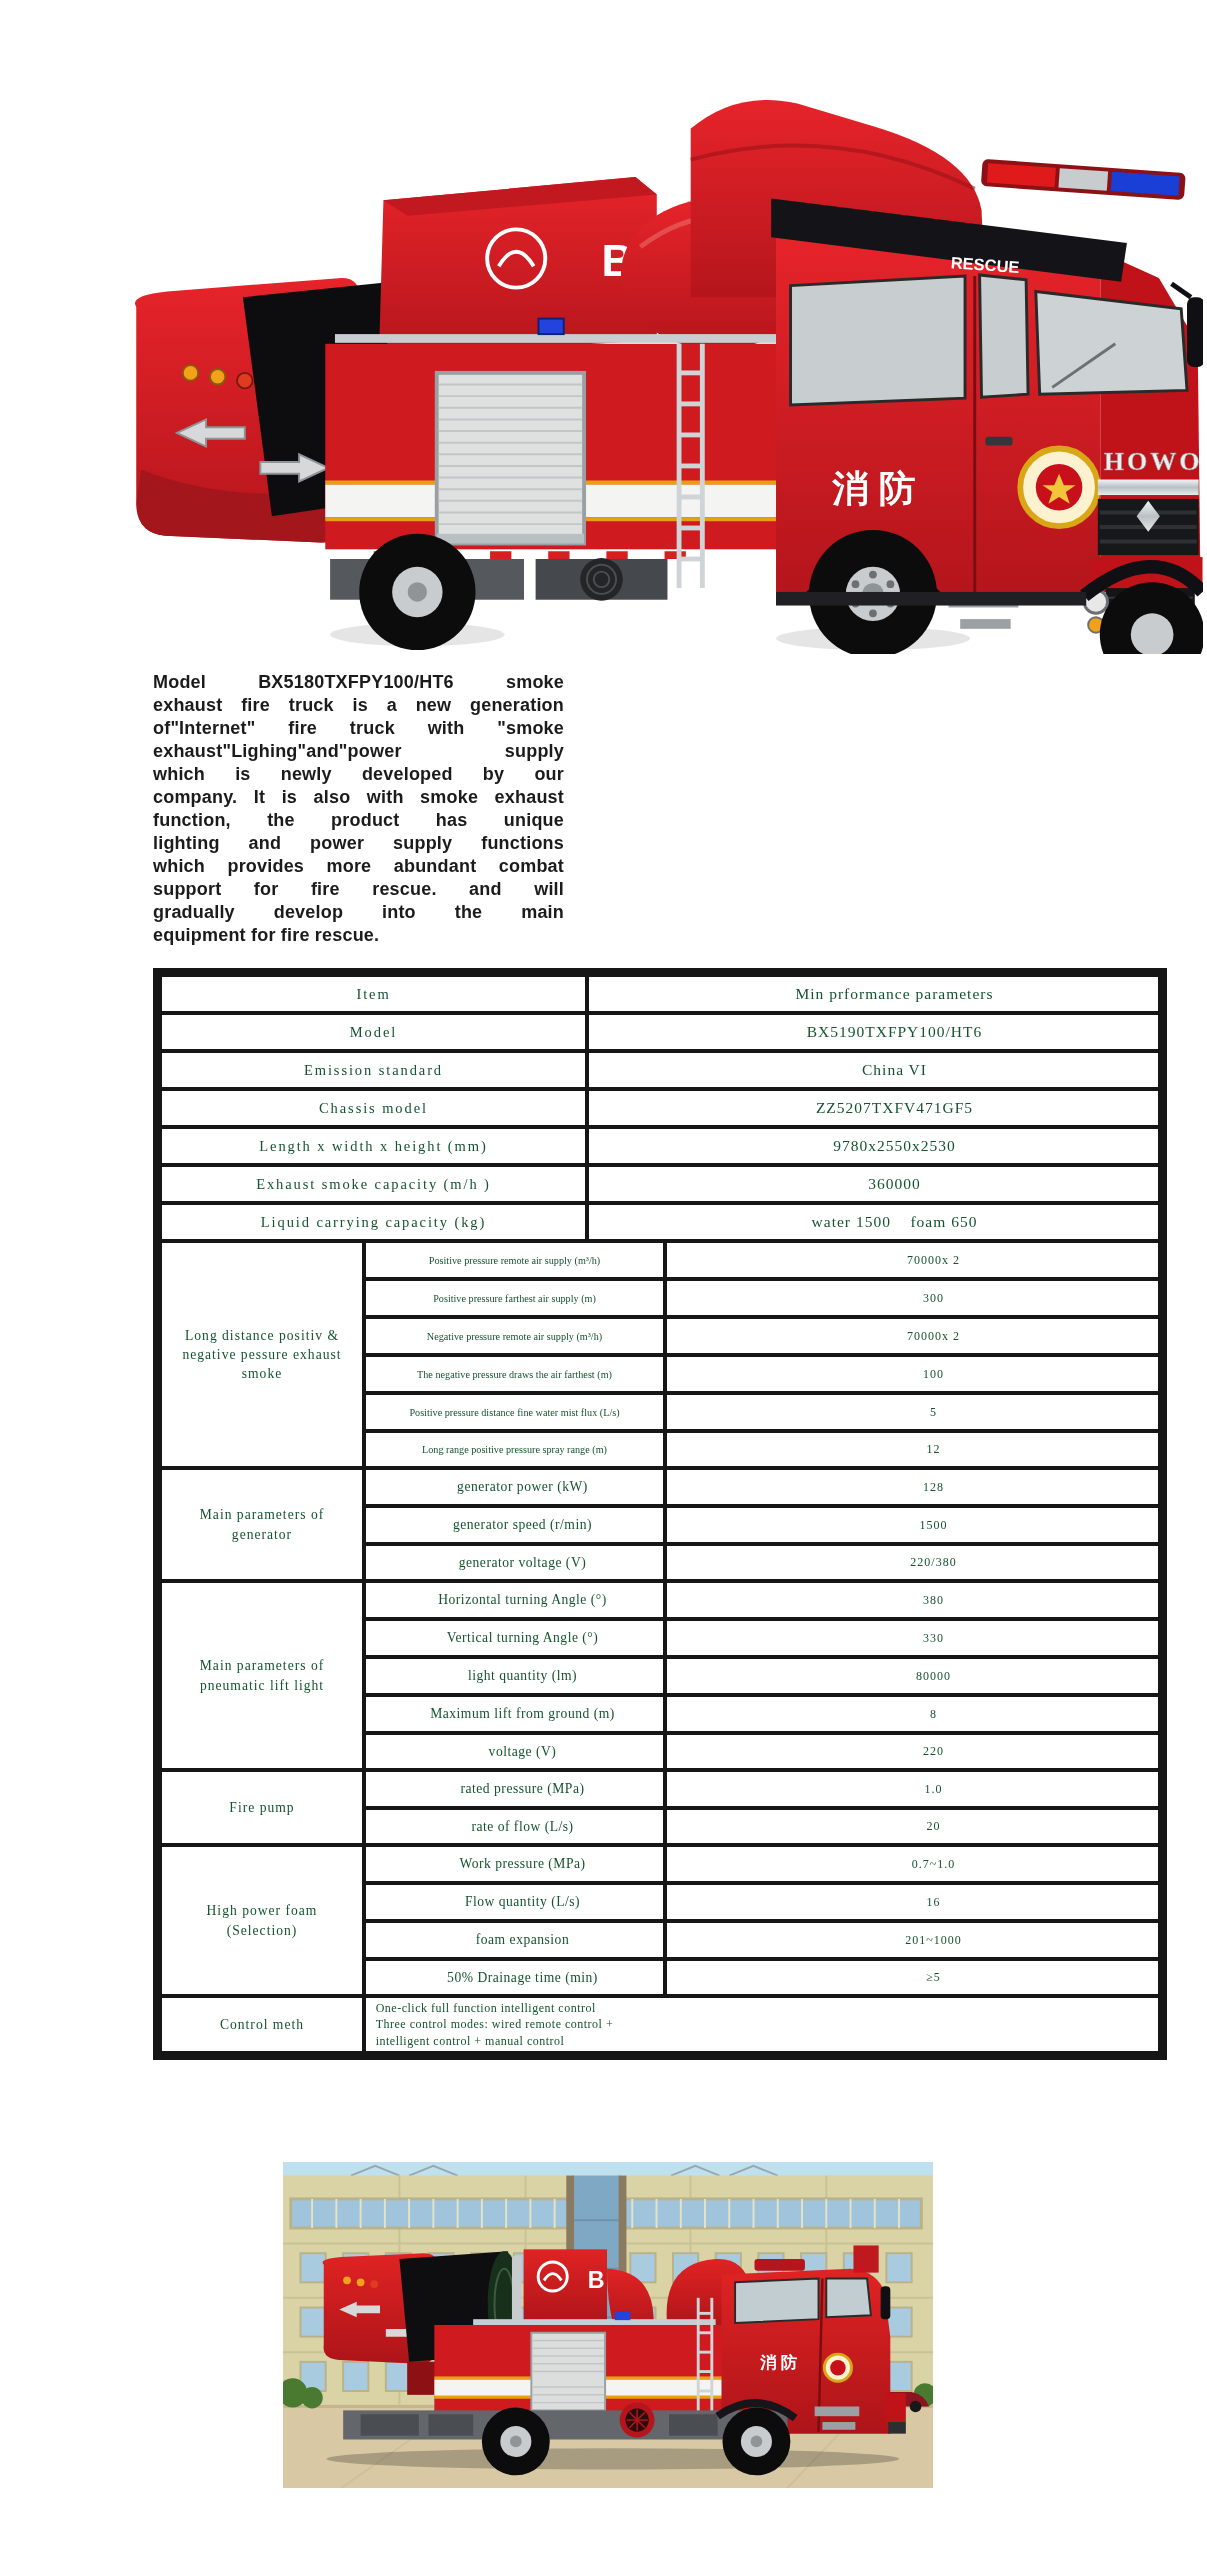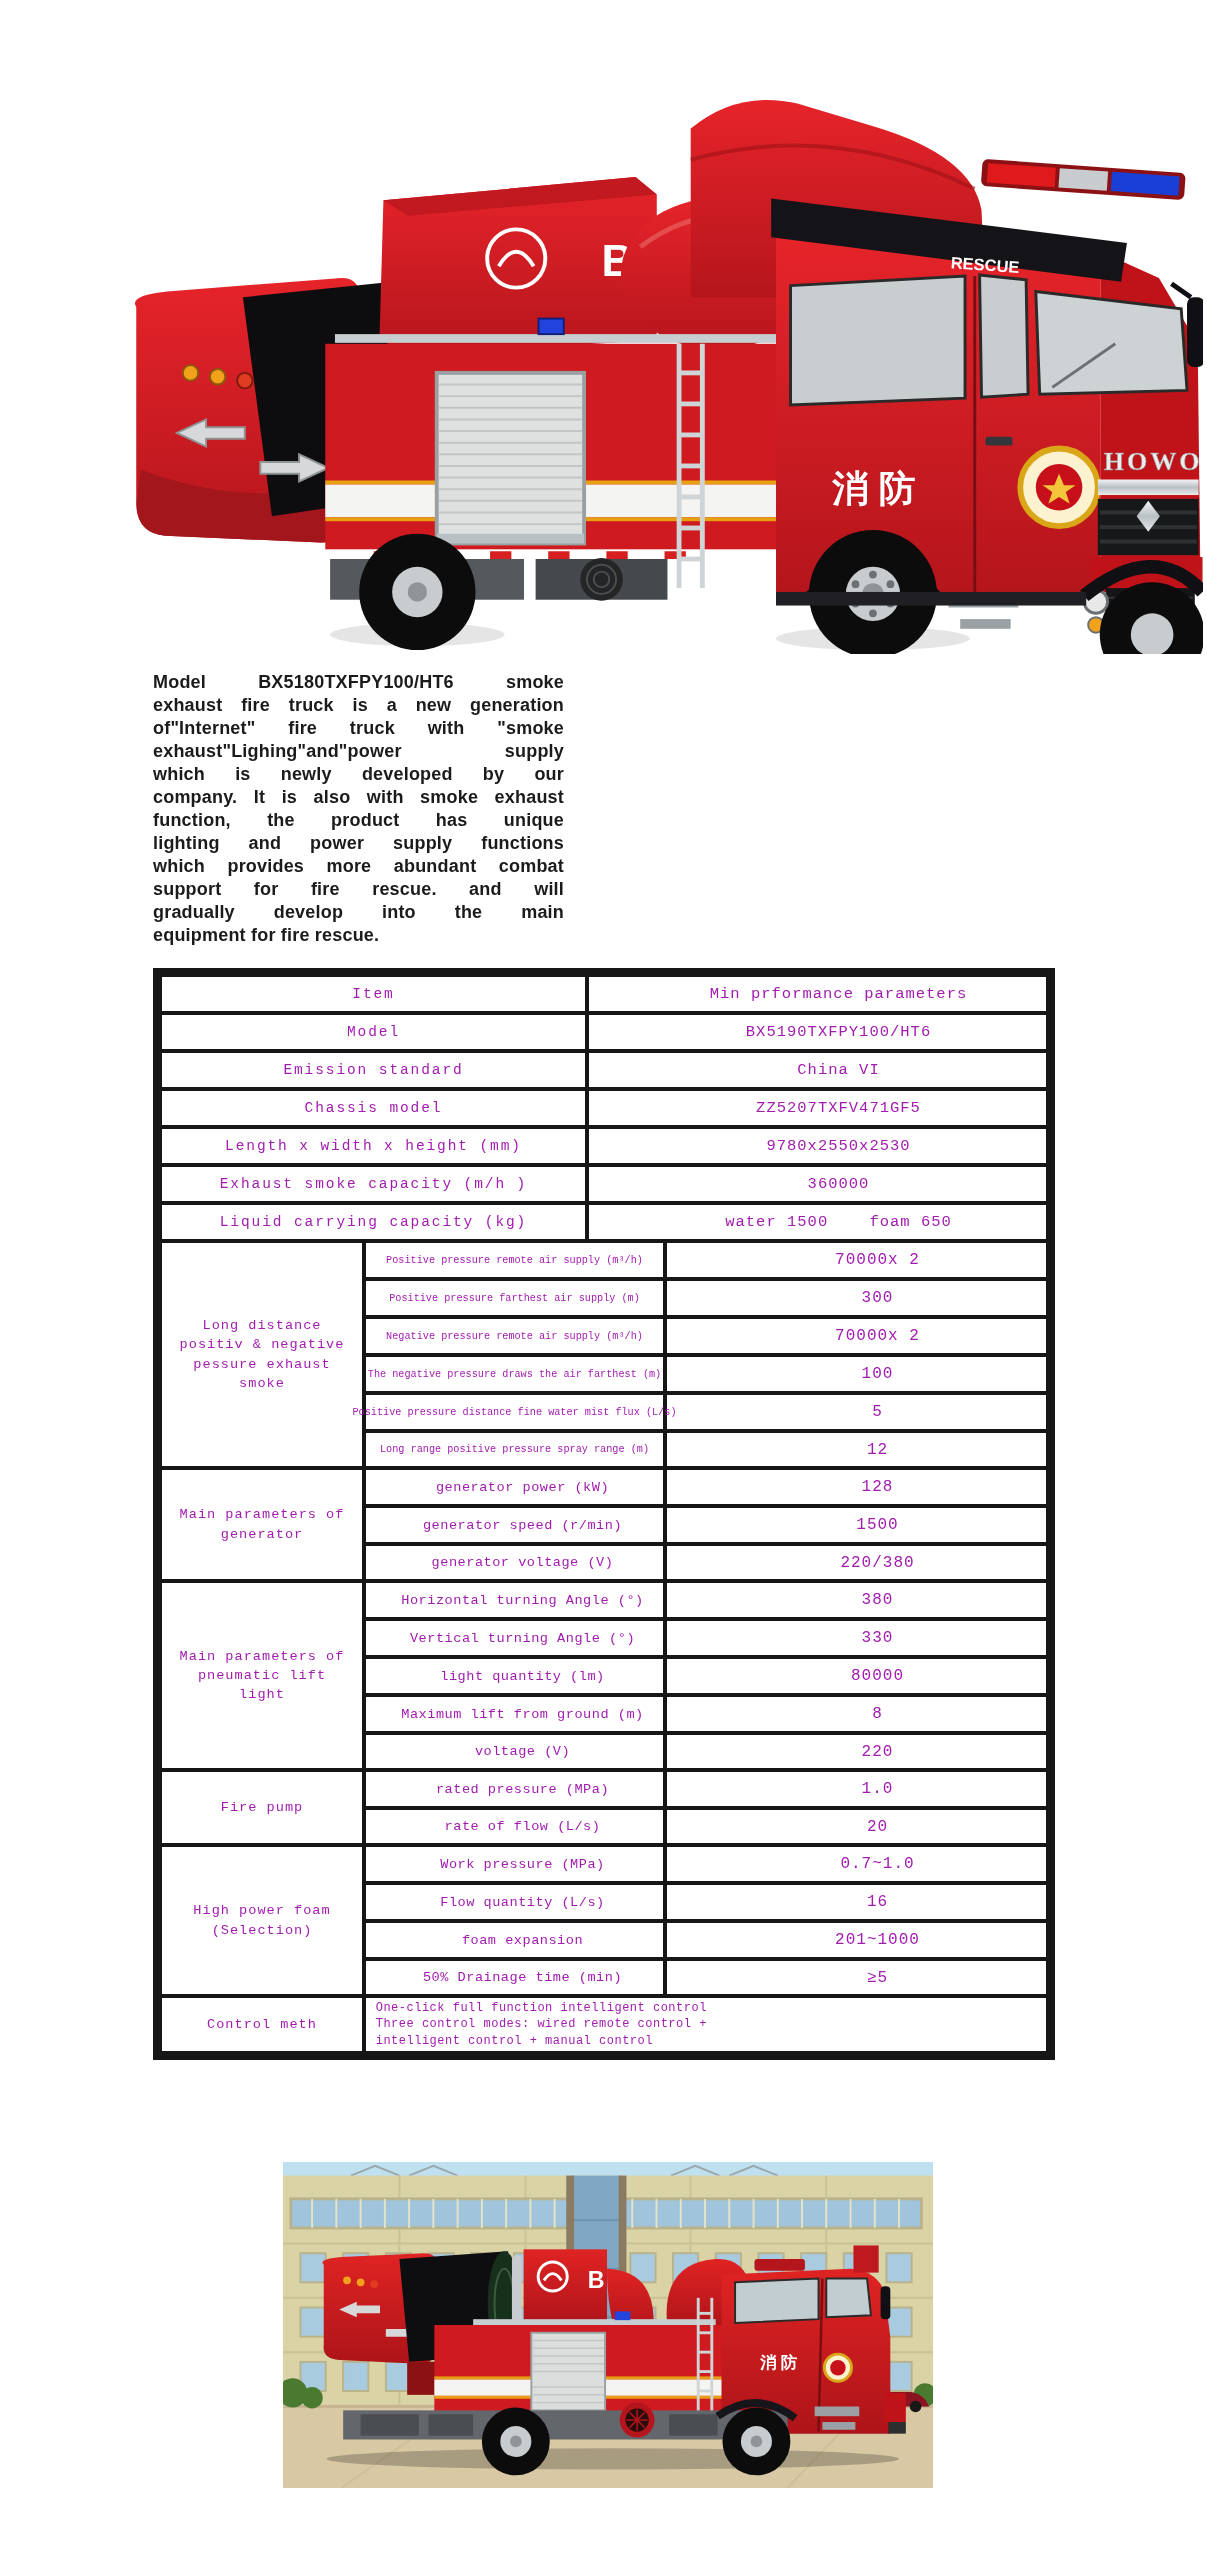--- a/index.html
+++ b/index.html
@@ -24,23 +24,23 @@
     position: absolute; left: 153px; top: 671px; width: 411px;
     font-family: "Liberation Sans", sans-serif;
     font-weight: bold; font-size: 18px; line-height: 23px;
     letter-spacing: 0.2px; color: #1b1b1b;
   }
   .description .line { text-align: justify; text-align-last: justify; }
   .description .line:last-child { text-align-last: left; }
 
   
   #spec-table {
-    position: absolute; left: 153px; top: 968px; width: 902px;
+    position: absolute; left: 153px; top: 968px; width: 1014px;
     border: 9.7px solid #161616; background: #ffffff;
-    font-family: Liberation Mono, monospace; color: #a21caf;
+    font-family: Liberation Serif, serif; color: #14532d;
   }
   .t-row { display: flex; height: 38px; border-bottom: 4.8px solid #161616; }
   .t-cell { display: flex; align-items: center; justify-content: center; }
   .t-label {
     width: 427px; border-right: 4.8px solid #161616;
     font-size: 14.5px; letter-spacing: 1.9px; text-align: center;
   }
   .t-value { flex: 1; font-size: 15.5px; letter-spacing: 1px; white-space: pre; padding-left: 42px; }
   .t-group { display: flex; border-bottom: 4.8px solid #161616; }
   .t-group:last-child { border-bottom: none; }
@@ -52,21 +52,21 @@
   }
   .g-rows { flex: 1; display: flex; flex-direction: column; }
   .g-row { display: flex; height: 38px; border-bottom: 4.8px solid #161616; }
   .g-row:last-child { height: 33px; border-bottom: none; }
   .g-label {
     width: 301px; border-right: 4.8px solid #161616;
     display: flex; align-items: center; justify-content: center;
     font-size: 13.6px; letter-spacing: 0.5px; white-space: nowrap; text-align: center; padding-left: 16px;
   }
   .t-group.small-labels .g-label { font-size: 10.2px; letter-spacing: 0; padding: 0 12px; }
-  .g-row .t-value { font-size: 16px; }
+  .g-row .t-value { font-size: 12px; }
   .g-wide {
     flex: 1; display: flex; flex-direction: column; 
     padding: 1.9px 9.7px; font-size: 12px; line-height: 16.5px; letter-spacing: 0.5px;
   }
   .t-group.control .g-row-single { display: flex; height: 54px; }
 
   
   .photo-bottom {
     position: absolute; left: 283px; top: 2162px;
     width: 650px; height: 326px;

